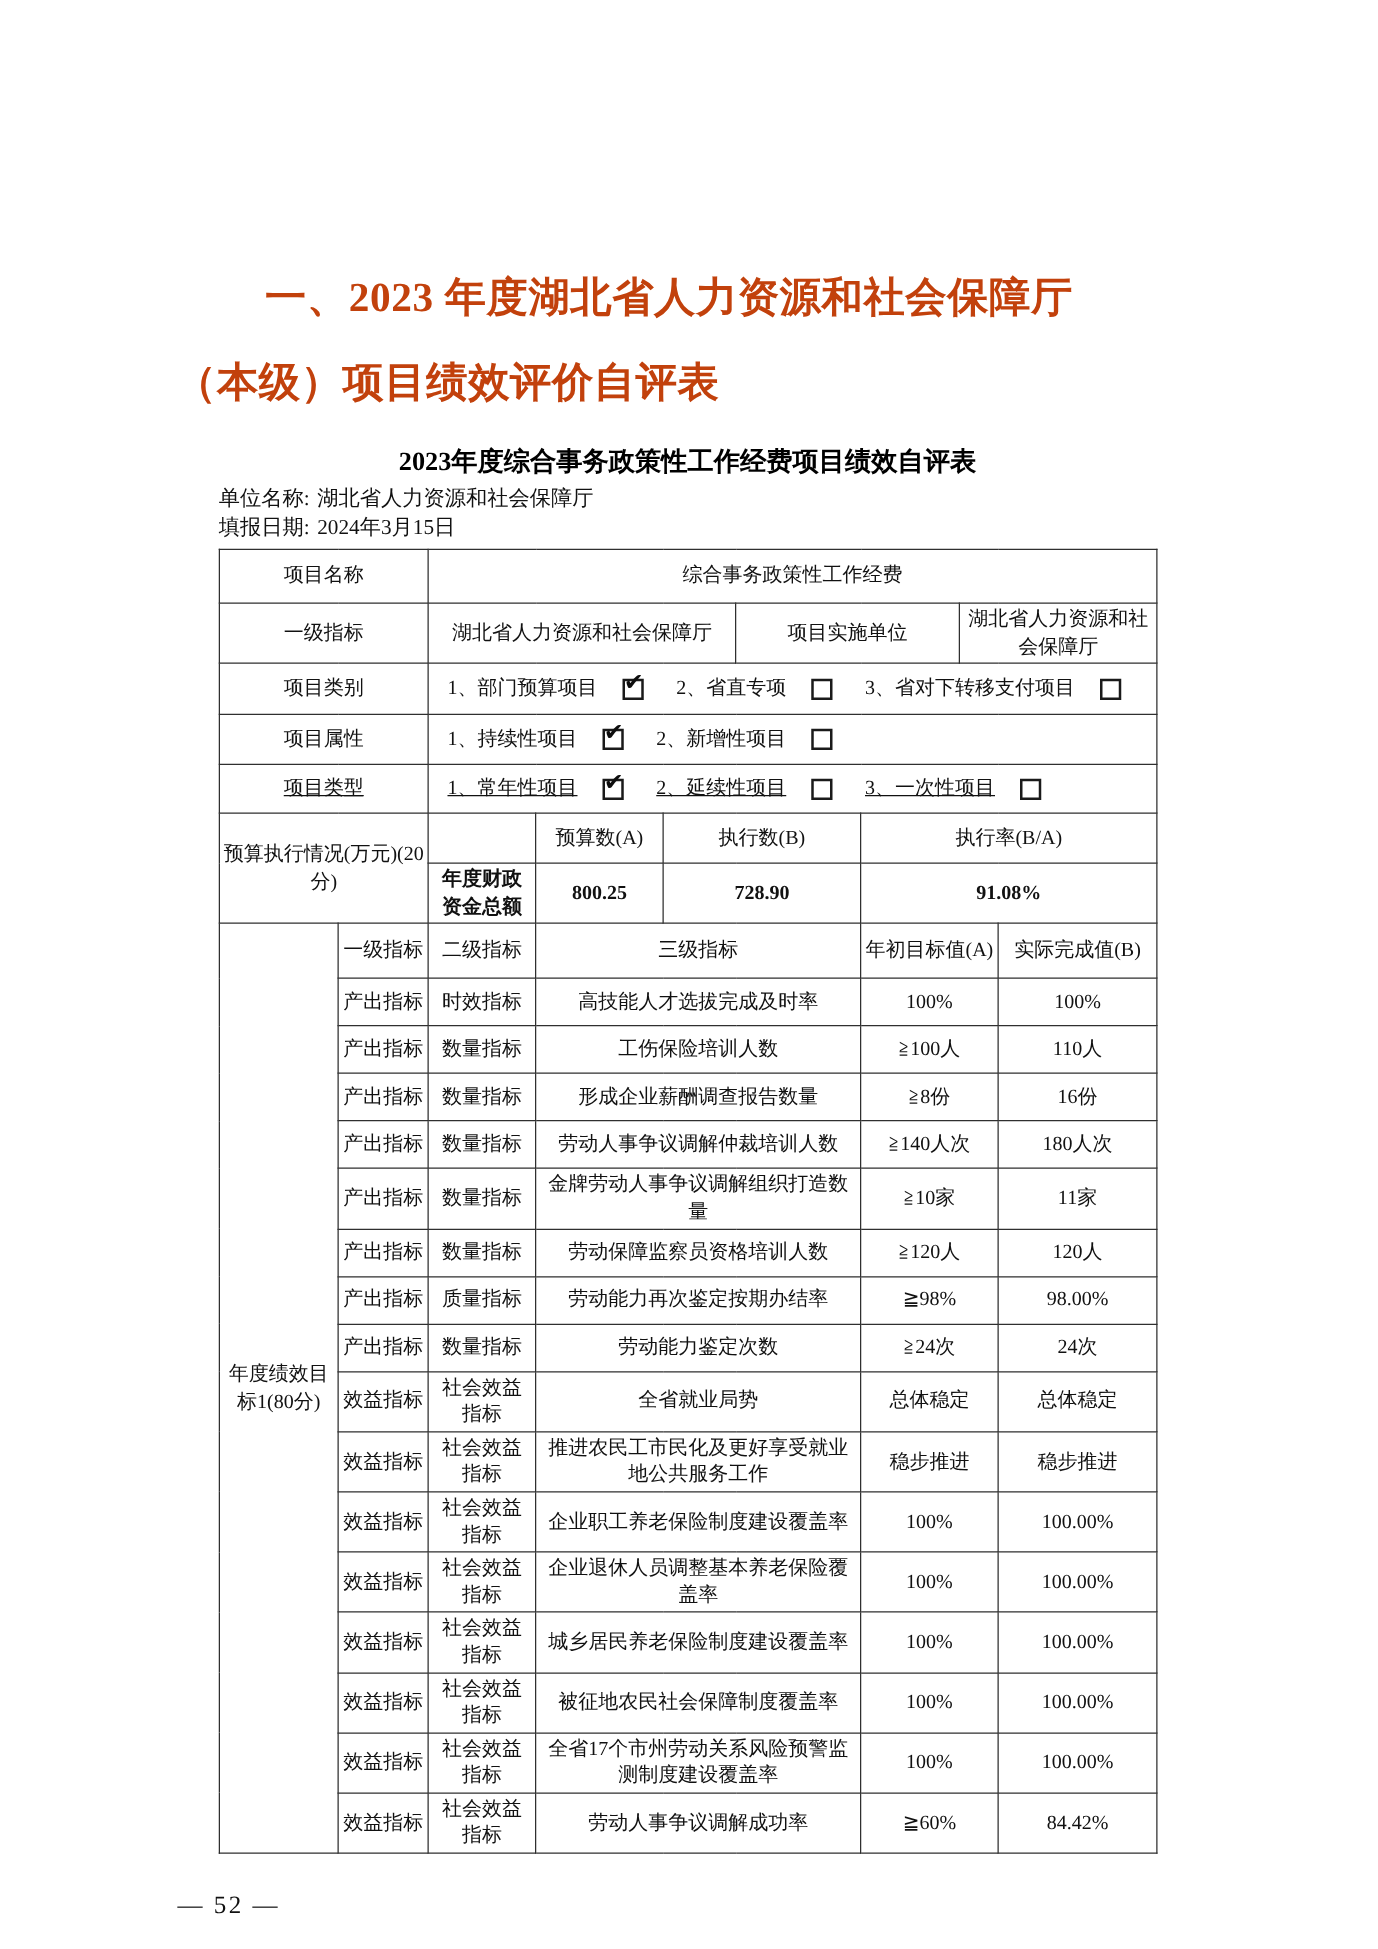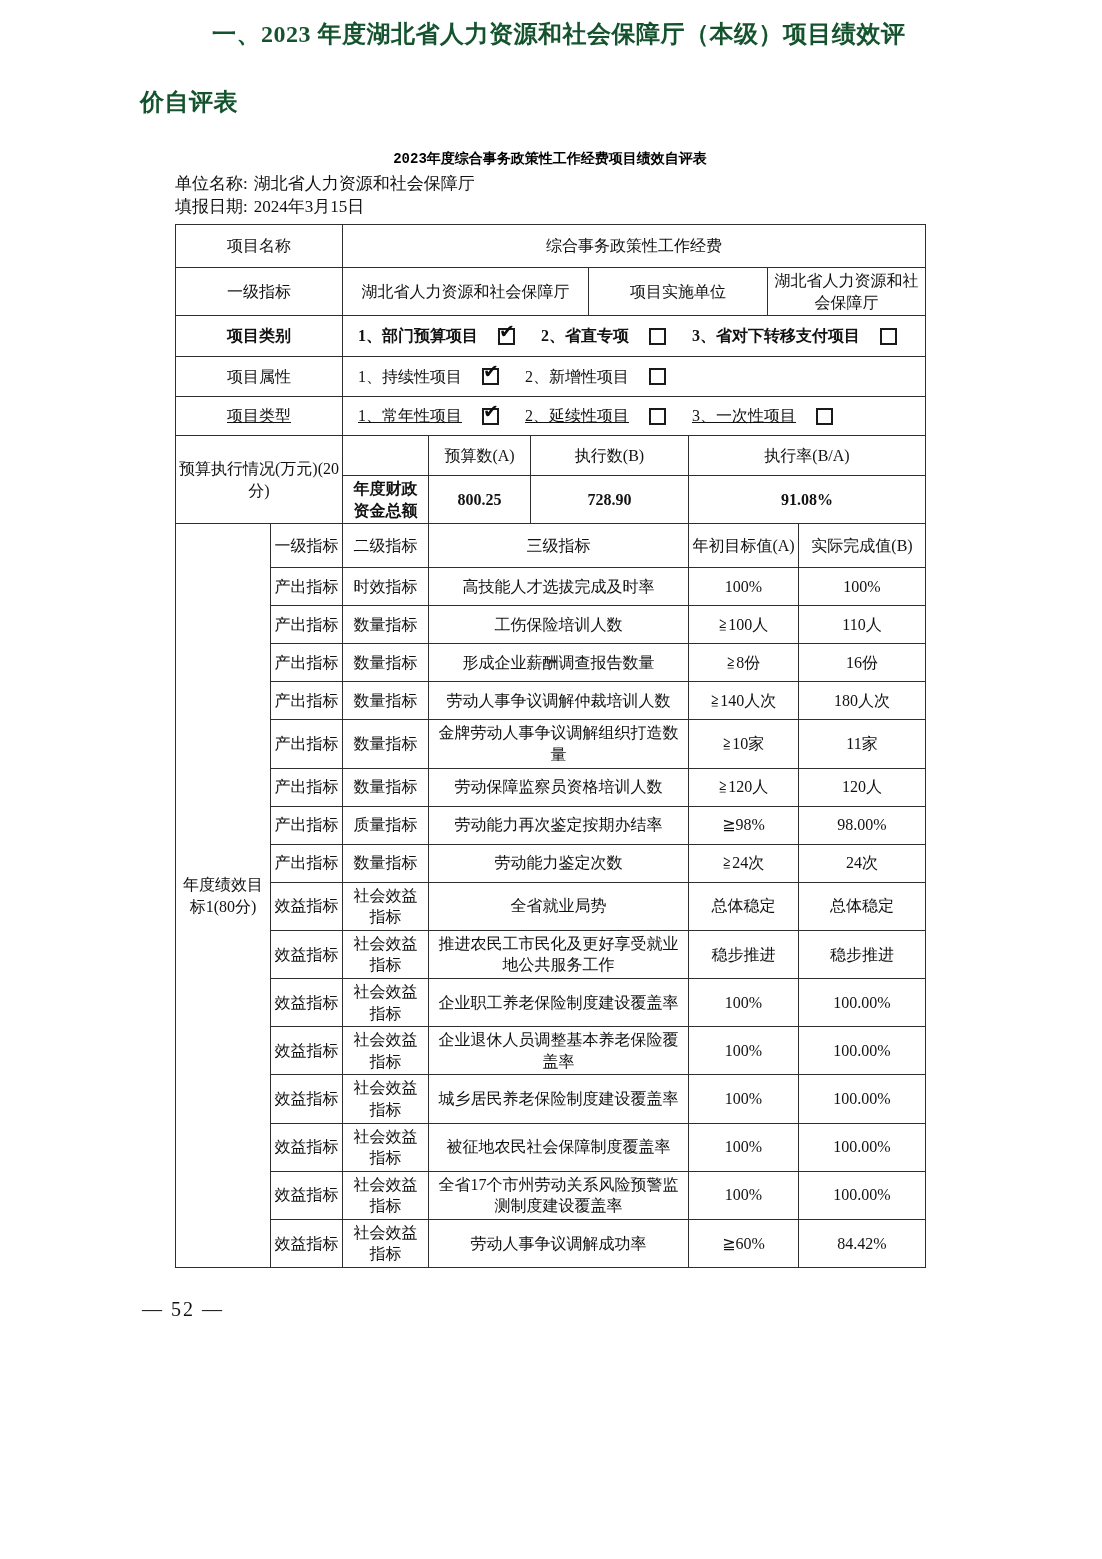--- a/index.html
+++ b/index.html
@@ -7,37 +7,37 @@
     position:relative;
     width:1102px;height:1559px;
     background:#ffffff;
     overflow:hidden;
     font-family:"Liberation Serif","DejaVu Serif",serif;
     color:#111111;
   }
   
   .heading{
     margin:0;
+    padding-top:205px;
     margin-left:140px;
     width:782px;
-    font-size:24px;
+    font-size:33px;
     line-height:68px;
     font-weight:bold;
-    color:#14532d;
+    color:#c2410c;
     text-indent:72px;
     letter-spacing:0.5px;
   }
   .doc-title{
     margin:14px 0 4px 175px;
     width:750px;
     text-align:center;
-    font-size:14px;
+    font-size:21px;
     font-weight:bold;
     color:#000;
-    font-family:Liberation Mono, monospace;
   }
   .meta-row{
     margin:4px 0 6px 175px;
     width:750px;
     display:flex;
     justify-content:space-between;
     font-size:17px;
     flex-direction:column;
   }
   .meta-row .lbl{font-weight:normal;}
@@ -57,21 +57,21 @@
     vertical-align:middle;
     padding:2px 3px;
     word-break:break-all;
     line-height:1.35;
   }
   td.left{text-align:left;}
   td.c-name{padding:2px 4px;}
   td.l1{padding:2px 6px;}
   tr.r1{height:43px;}
   tr.r2{height:46px;}
-  tr.r3{height:41px;font-weight:bold;}
+  tr.r3{height:41px;}
   tr.r4{height:40px;}
   tr.r5{height:39px;text-decoration:underline;}
   tr.r6{height:40px;}
   tr.r7{height:38px;font-weight:bold;}
   tr.r8{height:44px;}
   tr.ind-row{height:38px;}
   .group-cell{
     text-align:left;
     padding-left:6px;
     vertical-align:middle;

